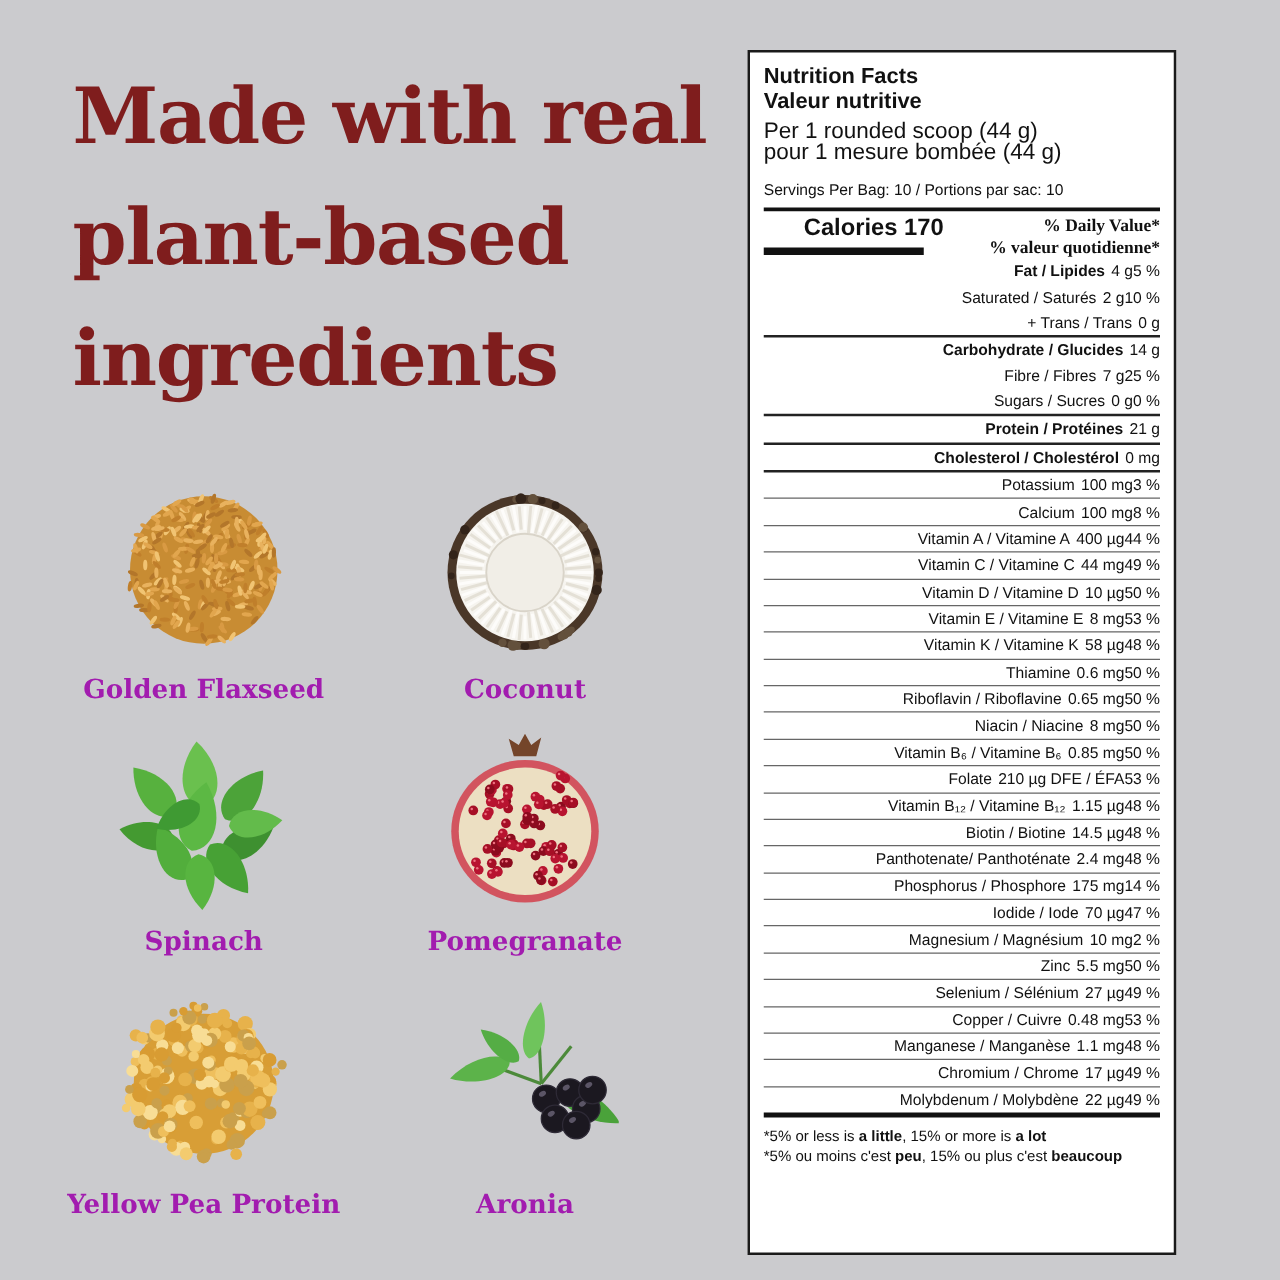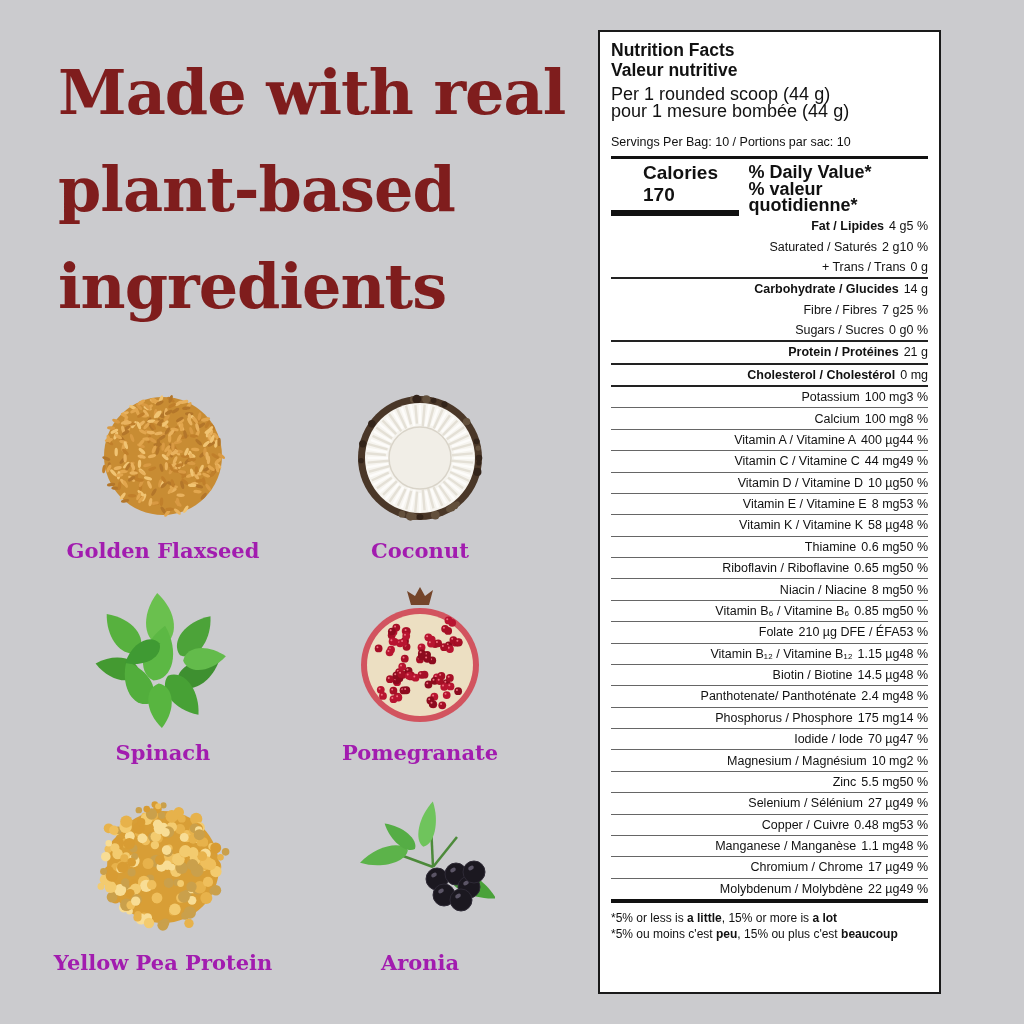--- a/index.html
+++ b/index.html
@@ -7,33 +7,33 @@
          font-family:"Liberation Sans",sans-serif;color:#111;}
   
   .headline{position:absolute;left:58px;top:44px;font-family:"DejaVu Serif",serif;
             font-weight:bold;font-size:62px;line-height:97px;color:#7f1d1d;letter-spacing:-1px;}
   
   .cell{position:absolute;width:240px;text-align:center;}
   .art{width:150px;height:150px;display:block;margin:0 auto;}
   .ing-label{margin-top:5px;font-family:"DejaVu Serif",serif;font-weight:bold;
              font-size:21px;color:#a21caf;}
   
-  .nf{position:absolute;left:598px;top:30px;width:343px;height:964px;box-sizing:border-box;
+  .nf{position:absolute;left:598px;top:40px;width:343px;height:964px;box-sizing:border-box;
       background:#fff;border:2px solid #1a1a1a;padding:8px 11px;color:#111;}
   .nf-title{font-size:17.5px;font-weight:bold;line-height:20px;}
   .nf-serving{font-size:18px;line-height:17px;}
   .nf-serving.first{margin-top:6px;}
   .nf-servings{font-size:12.5px;margin-top:15px;}
   .rule{background:#111;}
   .rule.med{height:3px;margin-top:7px;}
   .rule.thick{height:4px;}
   .cal-row{display:flex;justify-content:space-between;align-items:flex-start;margin-top:3px;}
   .cal-text{font-size:19px;font-weight:bold;margin-left:32px;}
   .cal-bar{width:128px;height:6px;background:#111;margin-top:4px;}
-  .cal-right{text-align:left;font-size:18px;font-weight:bold;line-height:16.5px;padding-top:2px;}
+  .cal-right{text-align:right;font-size:14px;font-weight:bold;line-height:16.5px;padding-top:2px;font-family:Liberation Serif, serif;}
   .nf-row{display:flex;justify-content:flex-end;align-items:baseline;
           font-size:12.5px;padding:3.2px 0;}
   .nf-row.indent .nf-left{padding-left:13px;}
   .nf-name.b{font-weight:bold;}
   .nf-amt{margin-left:5px;}
   .sep-thin{border-bottom:1px solid #666;}
   .sep-group{border-bottom:2px solid #222;}
   .sep-thick{border-bottom:4px solid #111;}
   .footnote{font-size:12px;line-height:16px;}
   #fn-en{margin-top:7px;}

